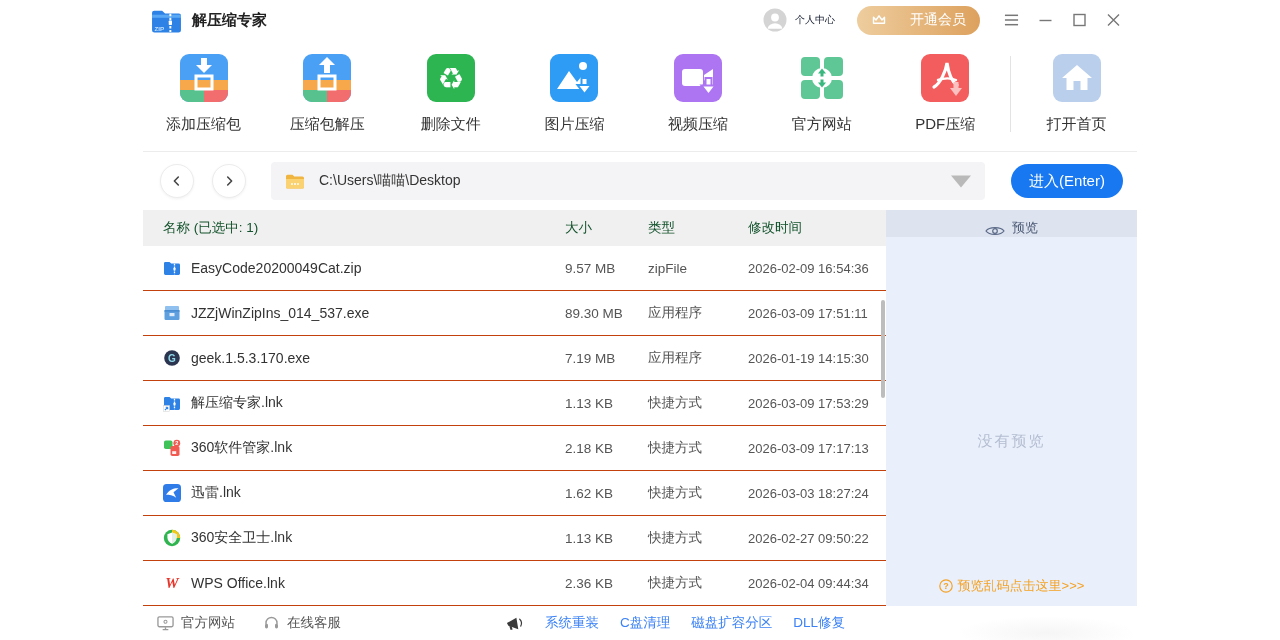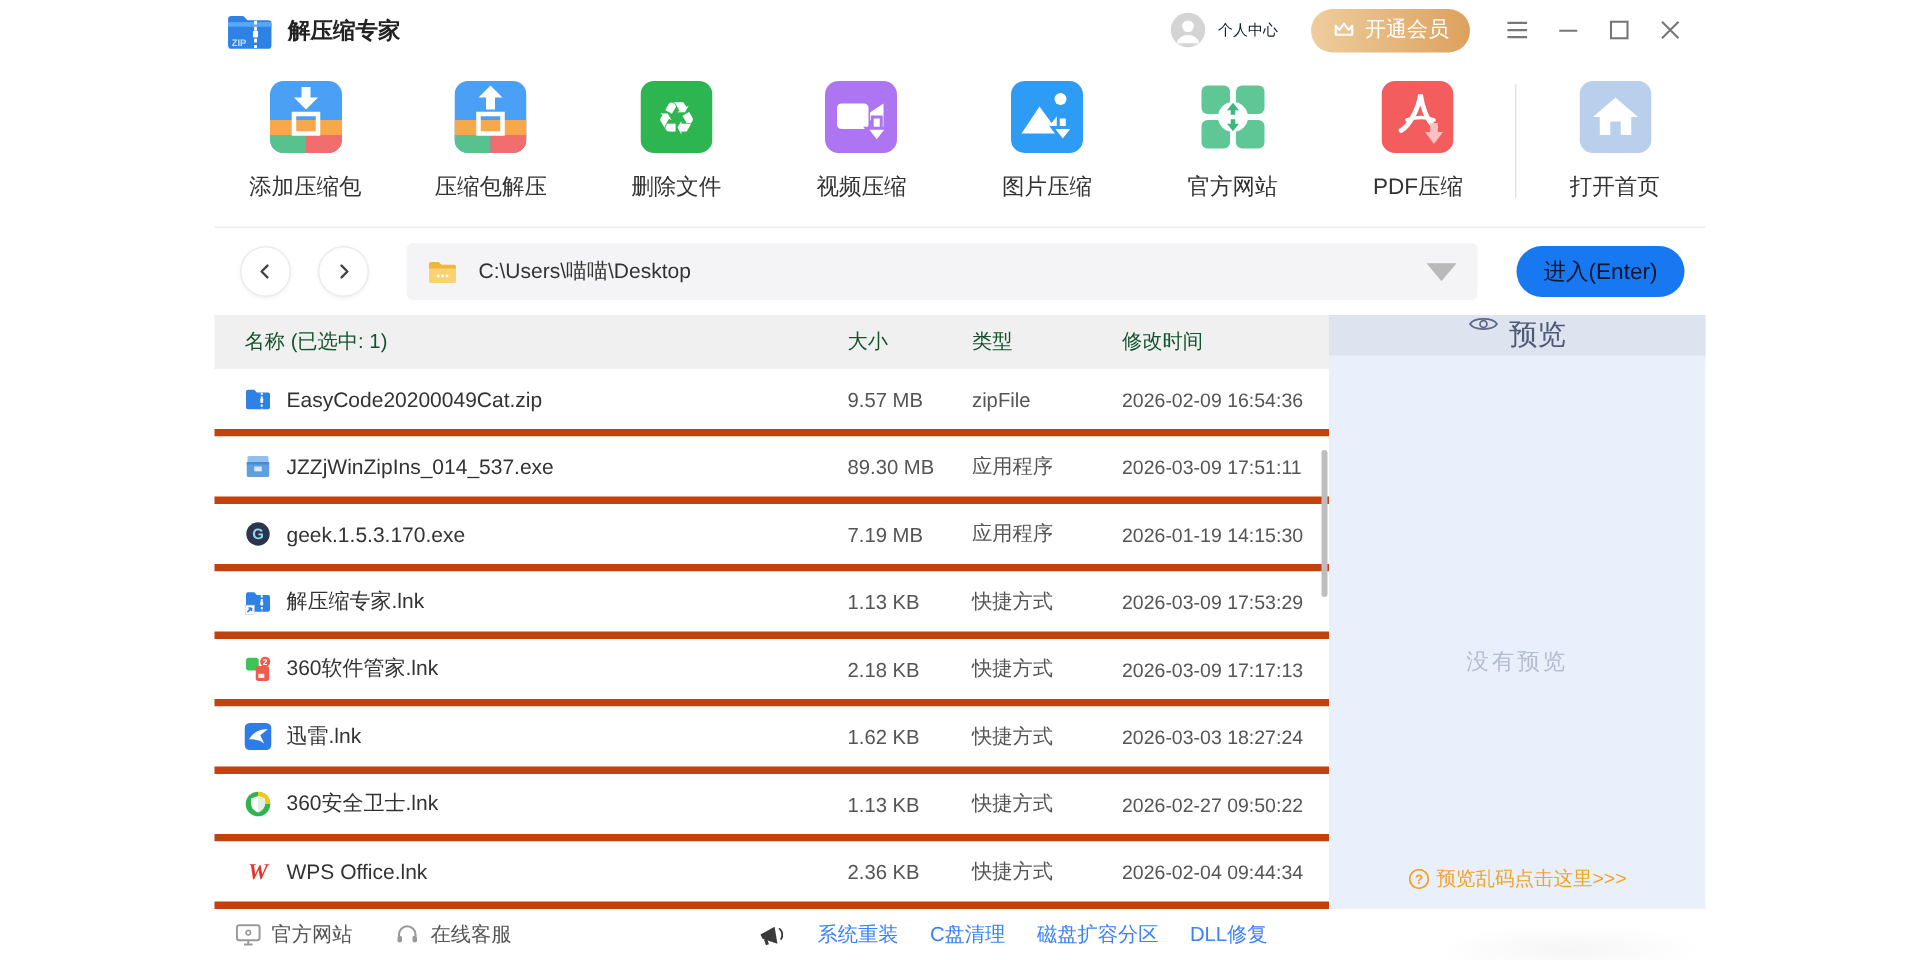--- a/index.html
+++ b/index.html
@@ -11,21 +11,21 @@
 
   
   .titlebar { height:40px; display:flex; align-items:center; padding:0 16px 0 8px; }
   .logo { width:31px; height:27px; }
   .logo svg { width:31px; height:27px; }
   .app-title { font-size:15px; font-weight:bold; color:#222; margin-left:10px; }
   .tb-right { margin-left:auto; display:flex; align-items:center; }
   .avatar { width:24px; height:24px; margin-right:8px; }
   .avatar svg { width:24px; height:24px; }
   .user-center { font-size:10px; color:#0f172a; cursor:pointer; }
-  .vip-pill { display:flex; align-items:center; gap:6px; margin-left:22px; cursor:pointer;
+  .vip-pill { display:flex; align-items:center; gap:23px; margin-left:22px; cursor:pointer;
     background:linear-gradient(90deg,#eecd9e,#dda15d); color:#fff; font-size:14px;
     padding:5px 14px 6px; border-radius:15px; }
   .vip-pill .icon svg { width:16px; height:13px; }
   .win-controls { display:flex; align-items:center; gap:19px; margin-left:24px; }
   .win-btn { cursor:pointer; }
   .win-btn svg { width:15px; height:14px; }
 
   
   .toolbar { height:112px; display:flex; justify-content:space-between; align-items:flex-start;
     padding:14px 2px 0; border-bottom:1px solid #ececec; }
@@ -40,42 +40,42 @@
     box-shadow:0 1px 3px rgba(0,0,0,.06); display:flex; align-items:center; justify-content:center; cursor:pointer; }
   .nav-btn + .nav-btn { margin-left:18px; }
   .nav-btn svg { width:14px; height:14px; }
   .path-box { margin-left:25px; flex:1; height:38px; background:#f4f4f6; border-radius:4px;
     display:flex; align-items:center; padding:0 14px; cursor:text; }
   .path-box .icon svg { width:20px; height:17px; }
   .path-text { margin-left:14px; font-size:14px; color:#333; }
   .path-caret { margin-left:auto; cursor:pointer; }
   .path-caret svg { width:10px; height:6px; }
   .enter-btn { margin-left:26px; width:112px; height:34px; border:none; border-radius:17px;
-    background:#1778f2; color:#0f172a; font-size:15px; cursor:pointer;
+    background:#1778f2; color:#ffffff; font-size:15px; cursor:pointer;
     display:flex; align-items:center; justify-content:center; font-family:inherit; }
 
   
   .main { position:absolute; top:210px; left:0; width:994px; height:396px; display:flex; }
   .file-table { width:743px; position:relative; }
   .t-header { height:36px; background:#f0f0f0; display:flex; align-items:center; font-size:13.5px; color:#14532d; }
   .h-name,.cell-name { width:422px; padding-left:20px; }
   .h-size,.cell-size { width:83px; }
   .h-type,.cell-type { width:100px; }
   .h-date,.cell-date { flex:1; }
-  .t-row { height:45px; display:flex; align-items:center; border-bottom:5px solid #c2410c;
+  .t-row { height:45px; display:flex; align-items:center; border-bottom:1px solid #c2410c;
     font-size:13.5px; color:#555; background:#fff; cursor:default; }
   .cell-name { display:flex; align-items:center; gap:10px; color:#333; font-size:14px; }
   .cell-name .icon svg { width:18px; height:18px; }
   .cell-date { font-size:13px; }
   .scroll-thumb { position:absolute; left:738px; top:90px; width:4px; height:98px;
     background:#bdbdbd; border-radius:2px; cursor:pointer; }
 
   .preview { flex:1; display:flex; flex-direction:column; background:#e9f0fb; }
-  .preview-header { height:27px; background:#dde4f0; display:flex; align-items:flex-start;
-    justify-content:center; gap:7px; font-size:19px; color:#4d5a75; }
+  .preview-header { height:27px; background:#dde4f0; display:flex; align-items:flex-end;
+    justify-content:center; gap:7px; font-size:13px; color:#4d5a75; }
   .preview-header .icon svg { width:20px; height:12px; }
   .preview-body { flex:1; position:relative; }
   .no-preview { position:absolute; top:183px; width:100%; text-align:center;
     font-size:15px; color:#b4bdd1; letter-spacing:2px;margin-top:12px; }
   .preview-link { position:absolute; bottom:11px; width:100%; display:flex; justify-content:center;
     align-items:center; gap:5px; color:#f5a123; font-size:13px; cursor:pointer; }
   .preview-link .icon svg { width:14px; height:14px; }
 
   
   .statusbar { position:absolute; left:0; right:0; bottom:0; height:34px;
@@ -196,40 +196,40 @@
           <svg viewBox="0 0 48 48">
             <rect width="48" height="48" rx="9" fill="#2cb551"></rect>
             <text x="24" y="35" text-anchor="middle" font-size="30" fill="#fff" font-family="DejaVu Sans,sans-serif">♻</text>
           </svg>
         </span>
         <div class="tool-label">删除文件</div>
       </div>
       <div class="tool-item">
         <span class="icon">
           <svg viewBox="0 0 48 48">
+            <rect width="48" height="48" rx="9" fill="#2e9bf5"></rect>
+            <circle cx="33" cy="12" r="4" fill="#fff"></circle>
+            <path d="M7 35 19 17l8 11 4-5 7 10v2H7Z" fill="#fff"></path>
+            <rect x="31.5" y="24" width="6" height="8" fill="#fff" stroke="#2e9bf5" stroke-width="2"></rect>
+            <path d="M27.5 31h14l-7 9Z" fill="#fff" stroke="#2e9bf5" stroke-width="2"></path>
+          </svg>
+        </span>
+        <div class="tool-label">图片压缩</div>
+      </div>
+      <div class="tool-item">
+        <span class="icon">
+          <svg viewBox="0 0 48 48">
             <rect width="48" height="48" rx="9" fill="#ad75f2"></rect>
             <rect x="8" y="15" width="21" height="17" rx="3" fill="#fff"></rect>
             <path d="M30 21l9-6v17l-9-6Z" fill="#fff"></path>
             <rect x="31.5" y="24" width="6" height="9" fill="#fff" stroke="#ad75f2" stroke-width="2"></rect>
             <path d="M27.5 31.5h14l-7 9Z" fill="#fff" stroke="#ad75f2" stroke-width="2"></path>
           </svg>
         </span>
         <div class="tool-label">视频压缩</div>
-      </div>
-      <div class="tool-item">
-        <span class="icon">
-          <svg viewBox="0 0 48 48">
-            <rect width="48" height="48" rx="9" fill="#2e9bf5"></rect>
-            <circle cx="33" cy="12" r="4" fill="#fff"></circle>
-            <path d="M7 35 19 17l8 11 4-5 7 10v2H7Z" fill="#fff"></path>
-            <rect x="31.5" y="24" width="6" height="8" fill="#fff" stroke="#2e9bf5" stroke-width="2"></rect>
-            <path d="M27.5 31h14l-7 9Z" fill="#fff" stroke="#2e9bf5" stroke-width="2"></path>
-          </svg>
-        </span>
-        <div class="tool-label">图片压缩</div>
       </div>
       <div class="tool-item">
         <span class="icon">
           <svg viewBox="0 0 48 48">
             <g fill="#5fc695">
               <rect x="3" y="3" width="19" height="19" rx="4"></rect>
               <rect x="26" y="3" width="19" height="19" rx="4"></rect>
               <rect x="3" y="26" width="19" height="19" rx="4"></rect>
               <rect x="26" y="26" width="19" height="19" rx="4"></rect>
             </g>

